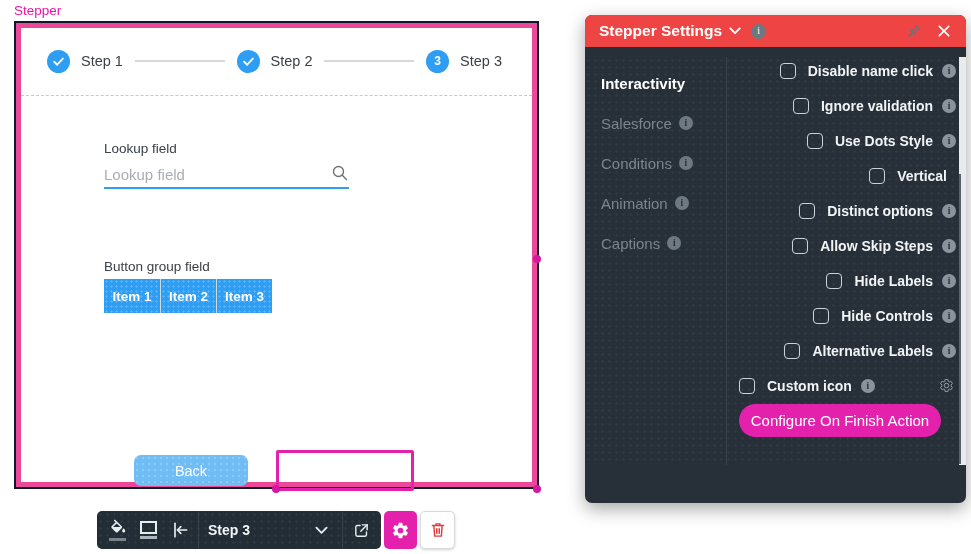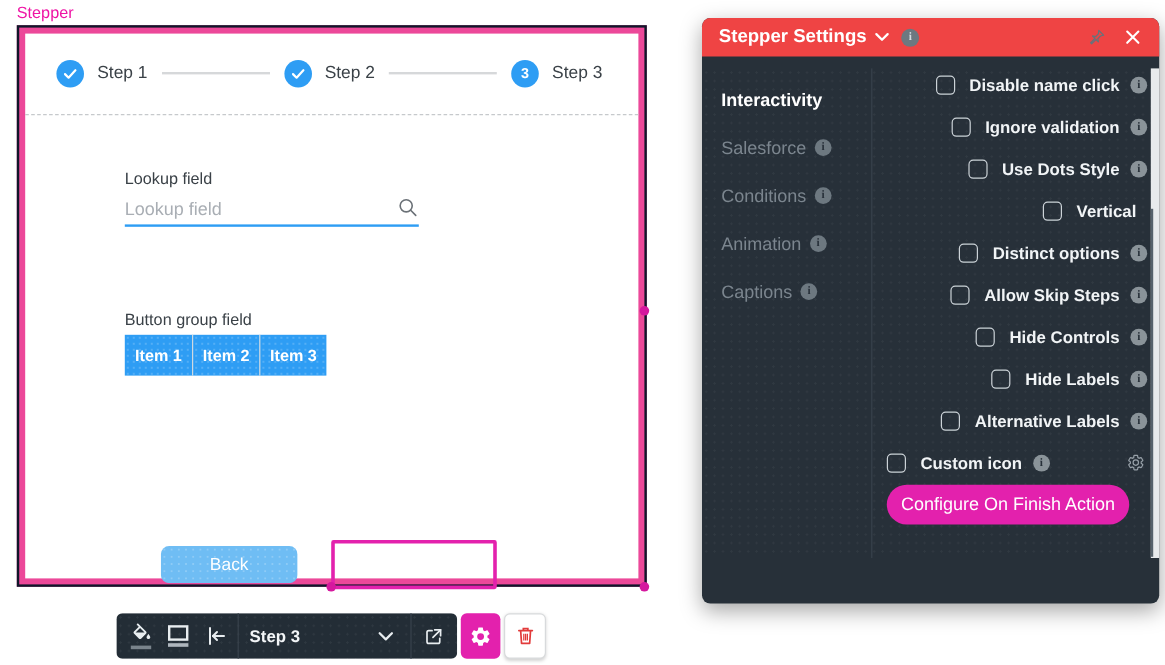--- a/index.html
+++ b/index.html
@@ -303,26 +303,26 @@
             <span class="opt-label">Distinct options</span>
             <span class="info-dot"></span>
           </div>
           <div class="opt-row">
             <div class="opt-check"></div>
             <span class="opt-label">Allow Skip Steps</span>
             <span class="info-dot"></span>
           </div>
           <div class="opt-row">
             <div class="opt-check"></div>
+            <span class="opt-label">Hide Labels</span>
+            <span class="info-dot"></span>
+          </div>
+          <div class="opt-row">
+            <div class="opt-check"></div>
             <span class="opt-label">Hide Controls</span>
-            <span class="info-dot"></span>
-          </div>
-          <div class="opt-row">
-            <div class="opt-check"></div>
-            <span class="opt-label">Hide Labels</span>
             <span class="info-dot"></span>
           </div>
           <div class="opt-row">
             <div class="opt-check"></div>
             <span class="opt-label">Alternative Labels</span>
             <span class="info-dot"></span>
           </div>
           <div class="opt-row">
             <div class="opt-check"></div>
             <span class="opt-label">Custom icon</span>

